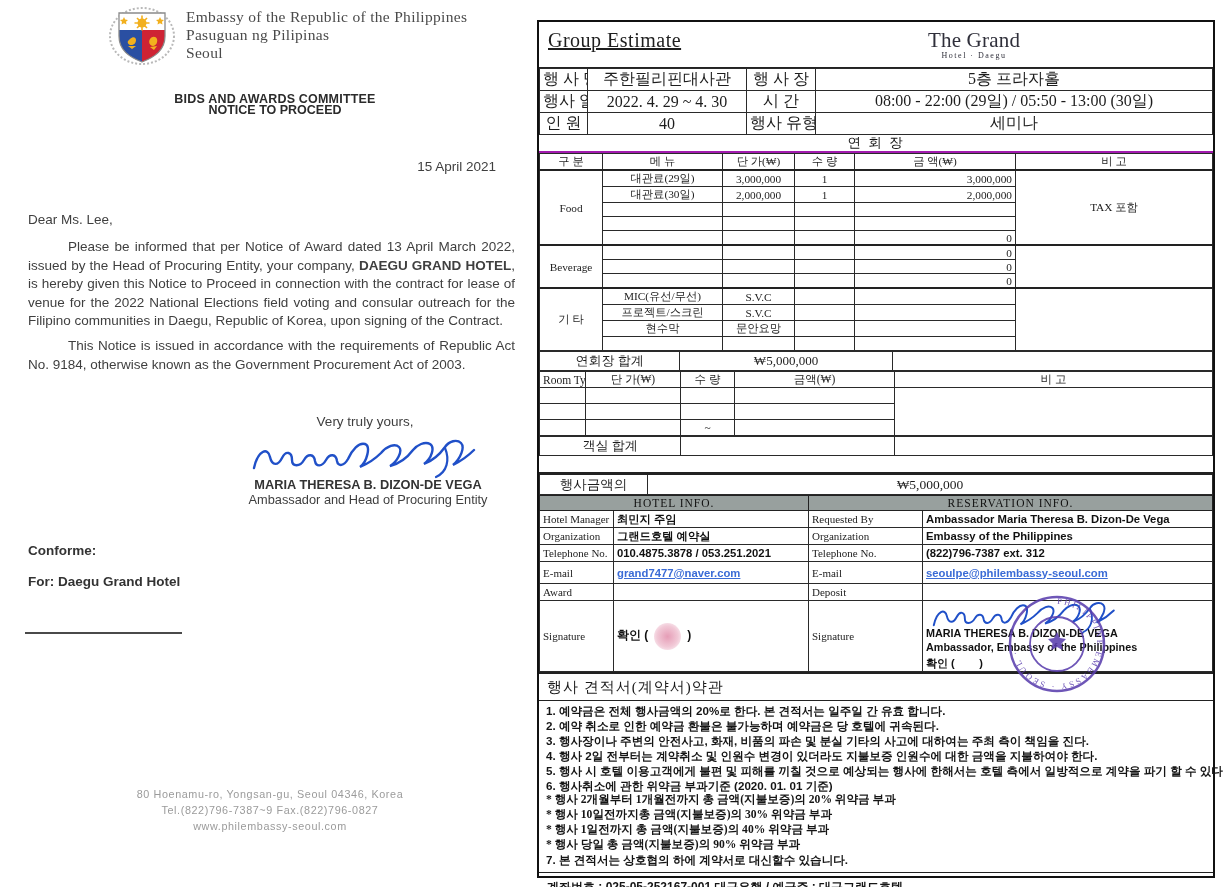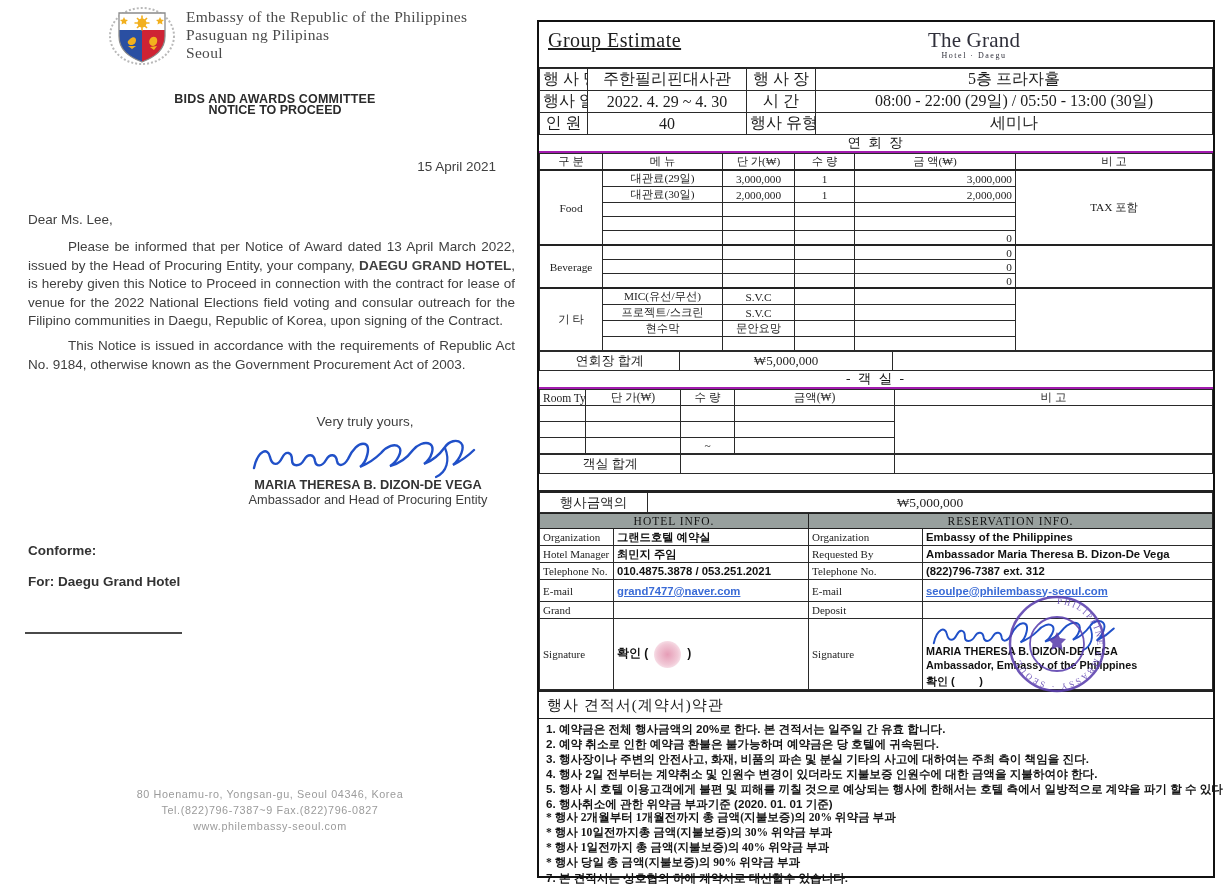--- a/index.html
+++ b/index.html
@@ -309,21 +309,20 @@
         </colgroup>
       <tbody>
           <tr>
         <td class="c">연회장 합계</td>
         <td class="c">₩5,000,000</td>
         <td></td>
       </tr>
     </tbody>
       </table>
 
-    <div class="sec-bar">- 객 실 -</div>
 
     <table class="room-tbl">
       <colgroup>
           <col style="width:46px">
           <col style="width:95px">
           <col style="width:54px">
           <col style="width:160px">
           <col>
         </colgroup>
       <tbody>
@@ -392,45 +391,45 @@
           <col style="width:195px">
           <col style="width:114px">
           <col>
         </colgroup>
       <tbody>
           <tr>
         <td class="hdrbar" colspan="2">HOTEL INFO.</td>
         <td class="hdrbar" colspan="2">RESERVATION INFO.</td>
       </tr>
       <tr>
+        <td class="lbl">Hotel Manager</td>
+        <td class="val">최민지 주임</td>
+        <td class="lbl">Requested By</td>
+        <td class="val">Ambassador Maria Theresa B. Dizon-De Vega</td>
+      </tr>
+      <tr>
         <td class="lbl">Organization</td>
         <td class="val">그랜드호텔 예약실</td>
         <td class="lbl">Organization</td>
         <td class="val">Embassy of the Philippines</td>
-      </tr>
-      <tr>
-        <td class="lbl">Hotel Manager</td>
-        <td class="val">최민지 주임</td>
-        <td class="lbl">Requested By</td>
-        <td class="val">Ambassador Maria Theresa B. Dizon-De Vega</td>
       </tr>
       <tr>
         <td class="lbl">Telephone No.</td>
         <td class="val">010.4875.3878 / 053.251.2021</td>
         <td class="lbl">Telephone No.</td>
         <td class="val">(822)796-7387 ext. 312</td>
       </tr>
       <tr style="height:22px">
         <td class="lbl">E-mail</td>
         <td><a class="maillink">grand7477@naver.com</a></td>
         <td class="lbl">E-mail</td>
         <td><a class="maillink">seoulpe@philembassy-seoul.com</a></td>
       </tr>
       <tr>
-        <td class="lbl">Grand</td>
+        <td class="lbl">Award</td>
         <td class="val"></td>
         <td class="lbl">Deposit</td>
         <td class="val"></td>
       </tr>
       <tr class="sig-row">
         <td class="lbl">Signature</td>
         <td>
           <span class="confirm-wrap"><span>확인  (</span><span class="red-stamp"></span><span>)</span></span>
         </td>
         <td class="lbl">Signature</td>

